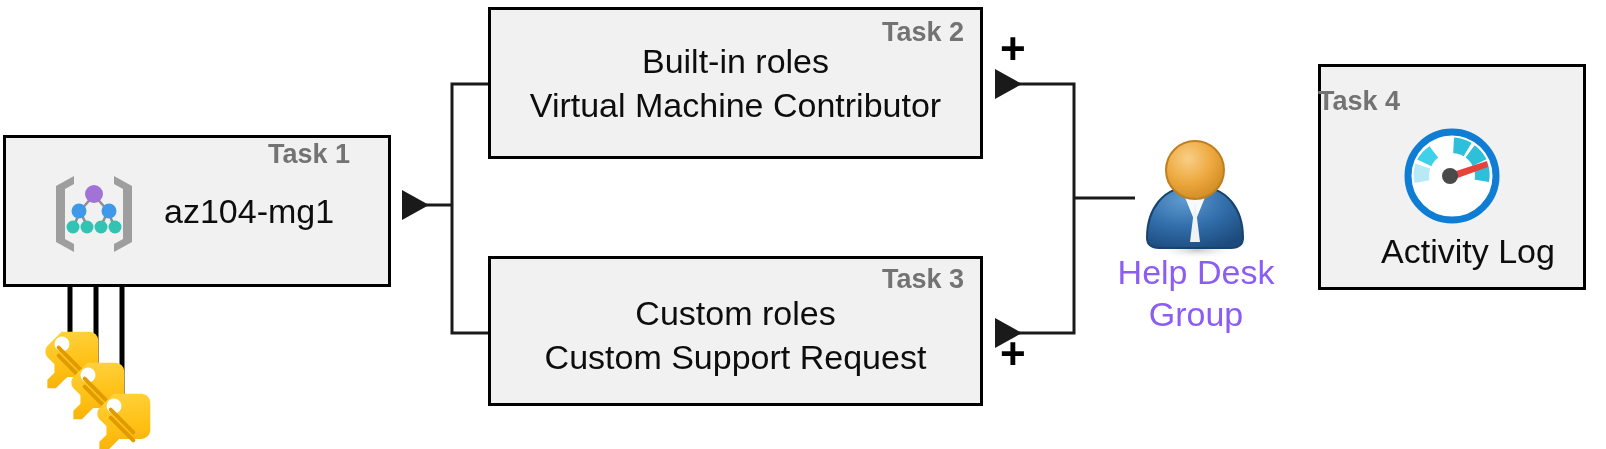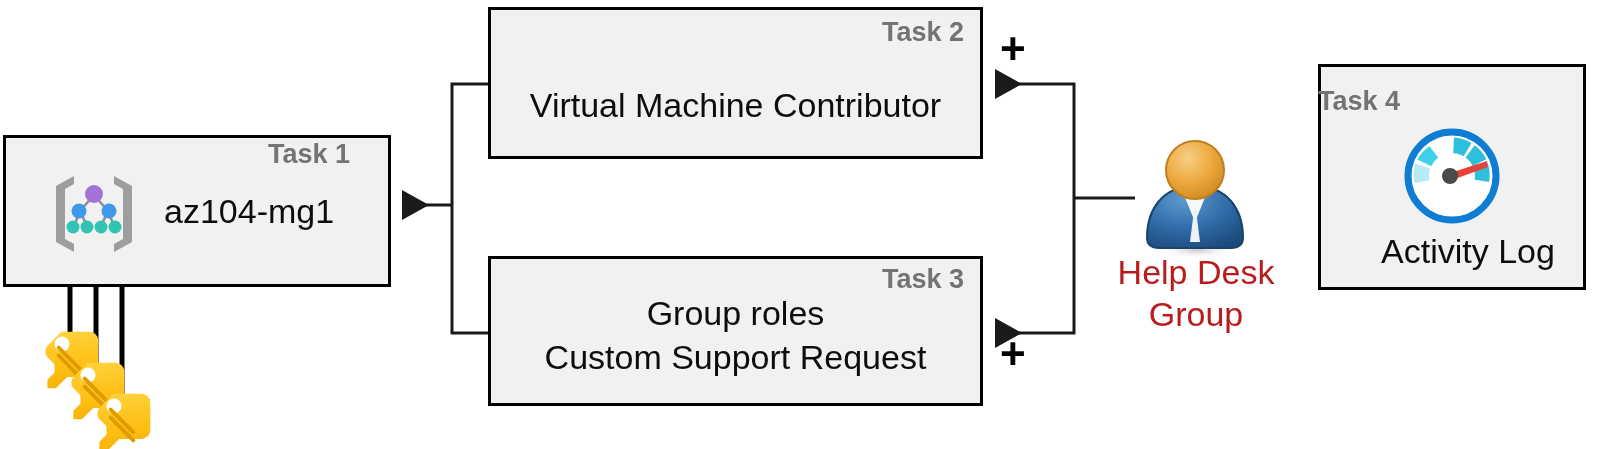--- a/index.html
+++ b/index.html
@@ -48,21 +48,21 @@
   .plus {
     position: absolute;
     color: #000000;
     font-size: 44px;
     font-weight: bold;
     line-height: 1;
     font-family: "Liberation Sans", sans-serif;
   }
   .persona-caption {
     position: absolute;
-    color: #b91c1c;
+    color: #8b5cf6;
     font-size: 34px;
     line-height: 1.22;
     text-align: center;
     white-space: nowrap;
   }
   .icon-abs { position: absolute; }
 </style>
 </head>
 <body>
 
@@ -121,25 +121,26 @@
       <circle cx="65" cy="41" r="7.5" fill="#3e9ae8"></circle>
       <circle cx="29" cy="57" r="6.5" fill="#33c3b2"></circle>
       <circle cx="43" cy="57" r="6.5" fill="#33c3b2"></circle>
       <circle cx="57" cy="57" r="6.5" fill="#33c3b2"></circle>
       <circle cx="71" cy="57" r="6.5" fill="#33c3b2"></circle>
     </svg>
   </div>
 
   <div class="task-box" style="left:488px; top:7px; width:495px; height:152px;"></div>
   <div class="task-label" style="left:882px; top:17px;">Task 2</div>
+  <div class="box-text" style="left:488px; top:40px; width:495px;">Built-in roles</div>
   <div class="box-text" style="left:488px; top:84px; width:495px;text-align:center;">Virtual Machine Contributor</div>
 
   <div class="task-box" style="left:488px; top:256px; width:495px; height:150px;"></div>
   <div class="task-label" style="left:882px; top:264px;">Task 3</div>
-  <div class="box-text" style="left:488px; top:292px; width:495px;">Group roles</div>
+  <div class="box-text" style="left:488px; top:292px; width:495px;">Custom roles</div>
   <div class="box-text" style="left:488px; top:336px; width:495px;">Custom Support Request</div>
 
   <div class="plus" style="left:1000px; top:27px;">+</div>
   <div class="plus" style="left:1000px; top:332px;">+</div>
 
   <div class="icon-abs" style="left:1135px; top:138px; width:120px; height:122px;">
     <svg viewBox="0 0 120 122" width="120" height="122">
       <defs>
         <radialGradient id="headGrad" cx="38%" cy="30%" r="75%">
           <stop offset="0%" stop-color="#f8cf86"></stop>

